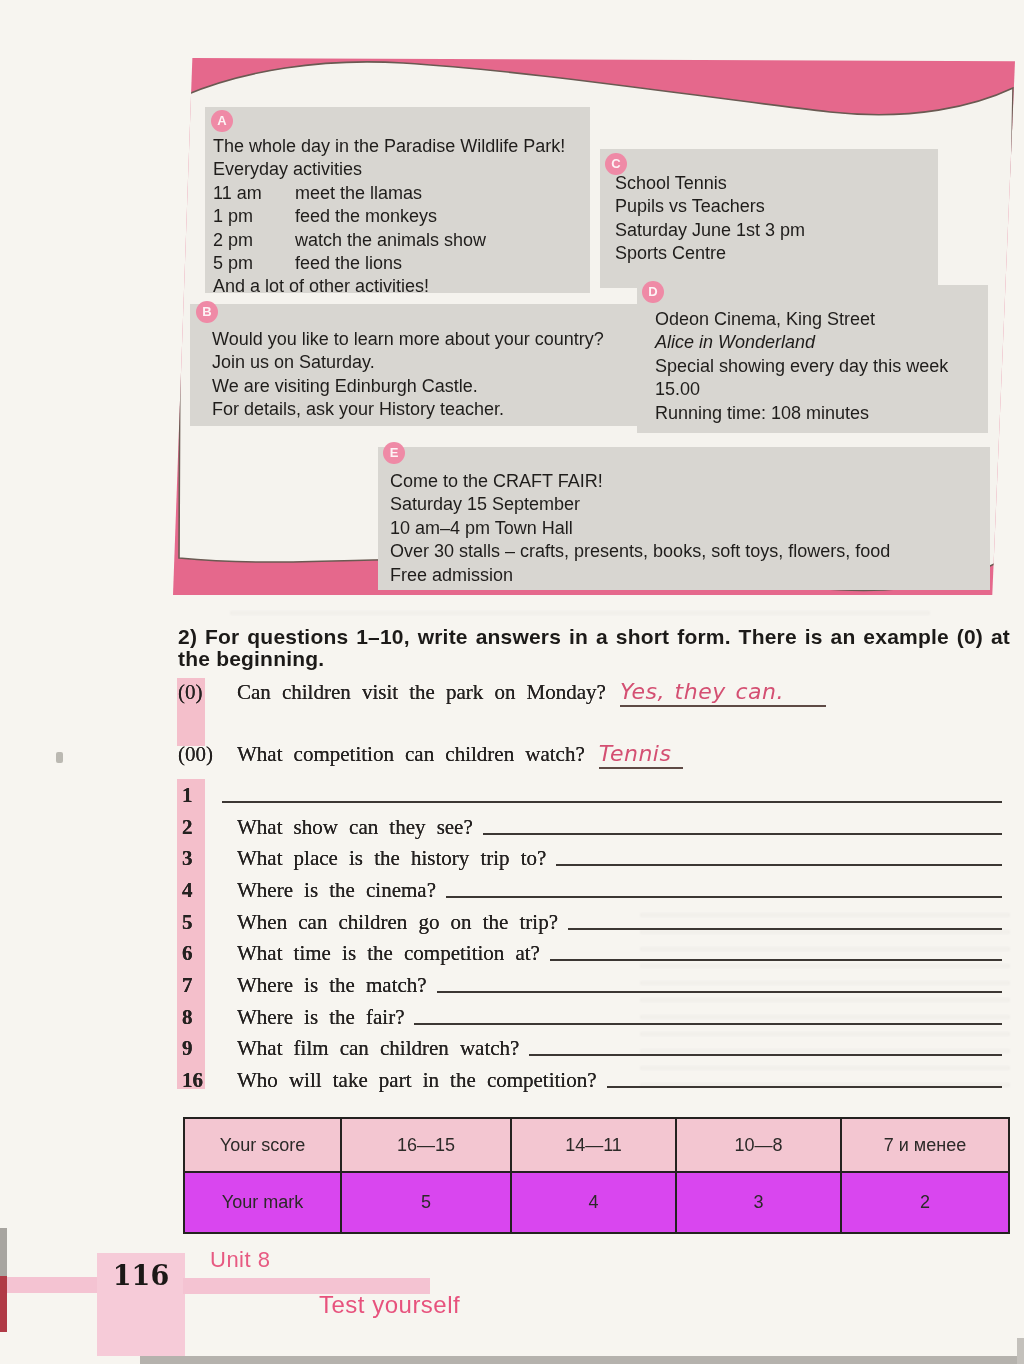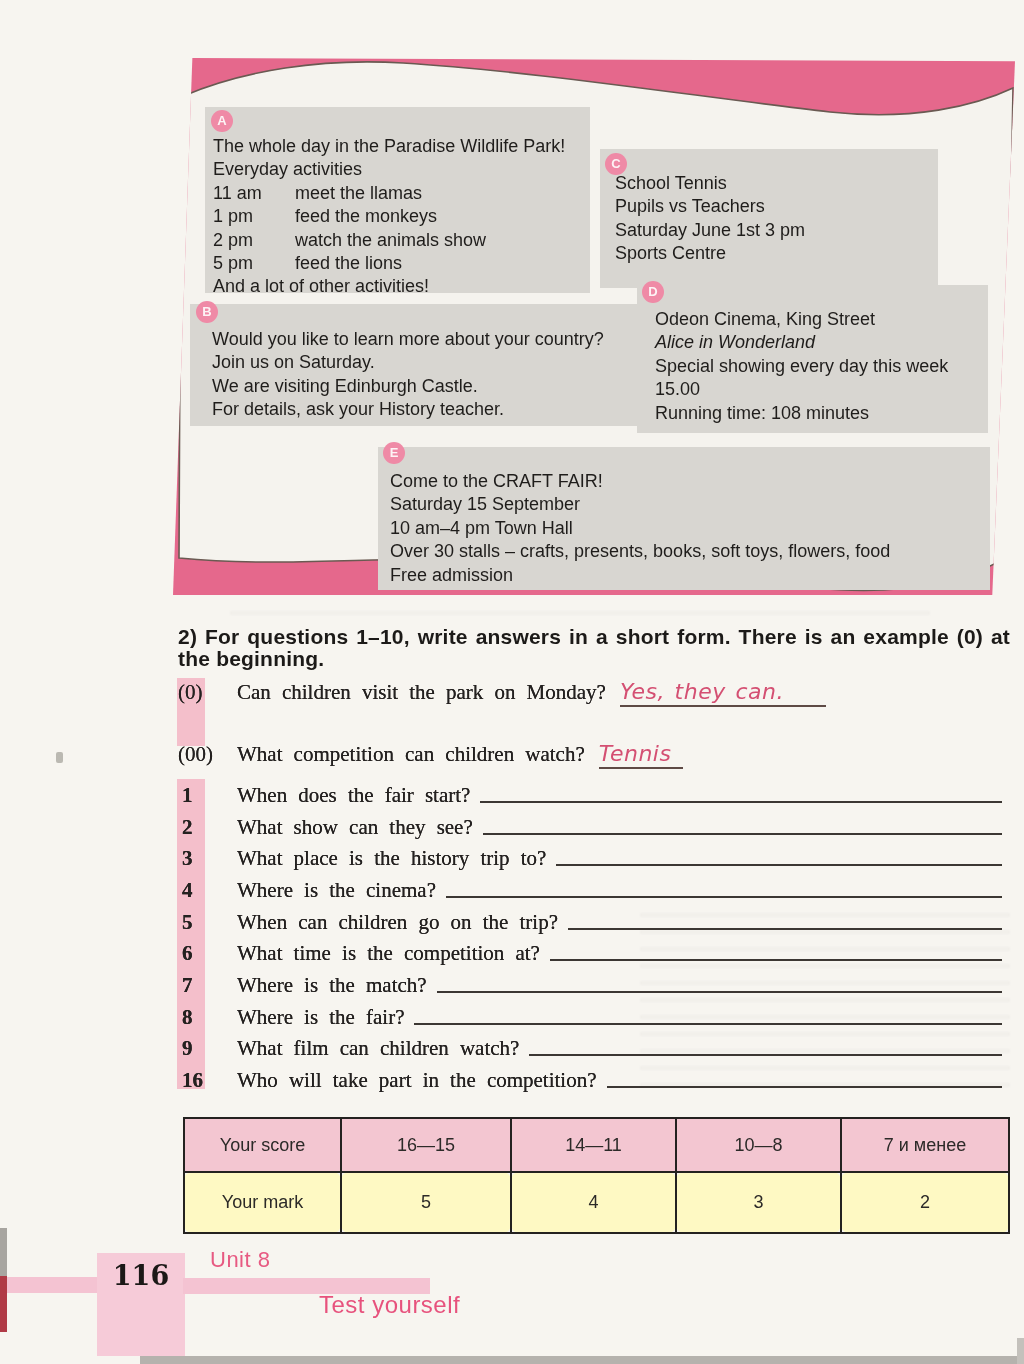--- a/index.html
+++ b/index.html
@@ -28,21 +28,21 @@
   .qrow .qtext,.exrow .qtext{margin-left:25px;}
   .exrow .qtext{margin-left:0;}
   .answer{font-family:"DejaVu Sans",sans-serif;font-style:italic;font-size:22px;color:#d44f72;
           text-shadow:none;word-spacing:.1em;letter-spacing:.5px;margin-left:14px;
           border-bottom:2.5px solid #5e4a45;line-height:26px;}
   .aline{flex:1 1 auto;border-bottom:2px solid #3c3733;align-self:flex-end;margin:0 2px 5px 10px;min-width:40px;}
   
   .score{position:absolute;left:183px;top:1117px;border-collapse:collapse;table-layout:fixed;}
   .score td{border:2px solid #242220;font-size:18px;color:#2c2a28;text-align:center;}
   .score tr.hd td{background:#f3c6d1;height:50px;}
-  .score tr.bd td{background:#fef9c3;height:57px;border-radius:8px;}
+  .score tr.bd td{background:#d946ef;height:57px;}
   
   .pagenum-block{position:absolute;left:97px;top:1253px;width:88px;height:103px;background:#f6cbd8;}
   .pagenum{position:absolute;left:97px;top:1260px;width:88px;text-align:center;
            font-family:"DejaVu Serif","Liberation Serif",serif;font-weight:bold;font-size:27px;color:#1b1917;}
   .bar{position:absolute;background:#f4c3d2;height:16px;}
   .unit{position:absolute;left:210px;top:1247px;font-size:22px;color:#e75a82;letter-spacing:.5px;}
   .testyourself{position:absolute;left:287px;top:1291px;font-size:24px;color:#e7527d;letter-spacing:.5px;margin-left:32px;}
   
   .art{position:absolute;}
   .ghost{position:absolute;opacity:.45;filter:blur(1px);
@@ -131,21 +131,20 @@
     <span class="answer" style="padding-right:42px;">Yes, they can.</span>
   </div>
   <div class="exrow" style="top:741px;">
     <span class="lbl">(00)</span>
     <span class="qtext">What competition can children watch?</span>
     <span class="answer" style="padding-right:12px;">Tennis</span>
   </div>
 
   <div class="qrow" style="top:783px;">
     <span class="num">1</span>
-    <span class="qtext">When does the fair start?</span>
     <span class="aline"></span>
   </div>
   <div class="qrow" style="top:815px;">
     <span class="num">2</span>
     <span class="qtext">What show can they see?</span>
     <span class="aline"></span>
   </div>
   <div class="qrow" style="top:846px;">
     <span class="num">3</span>
     <span class="qtext">What place is the history trip to?</span>

